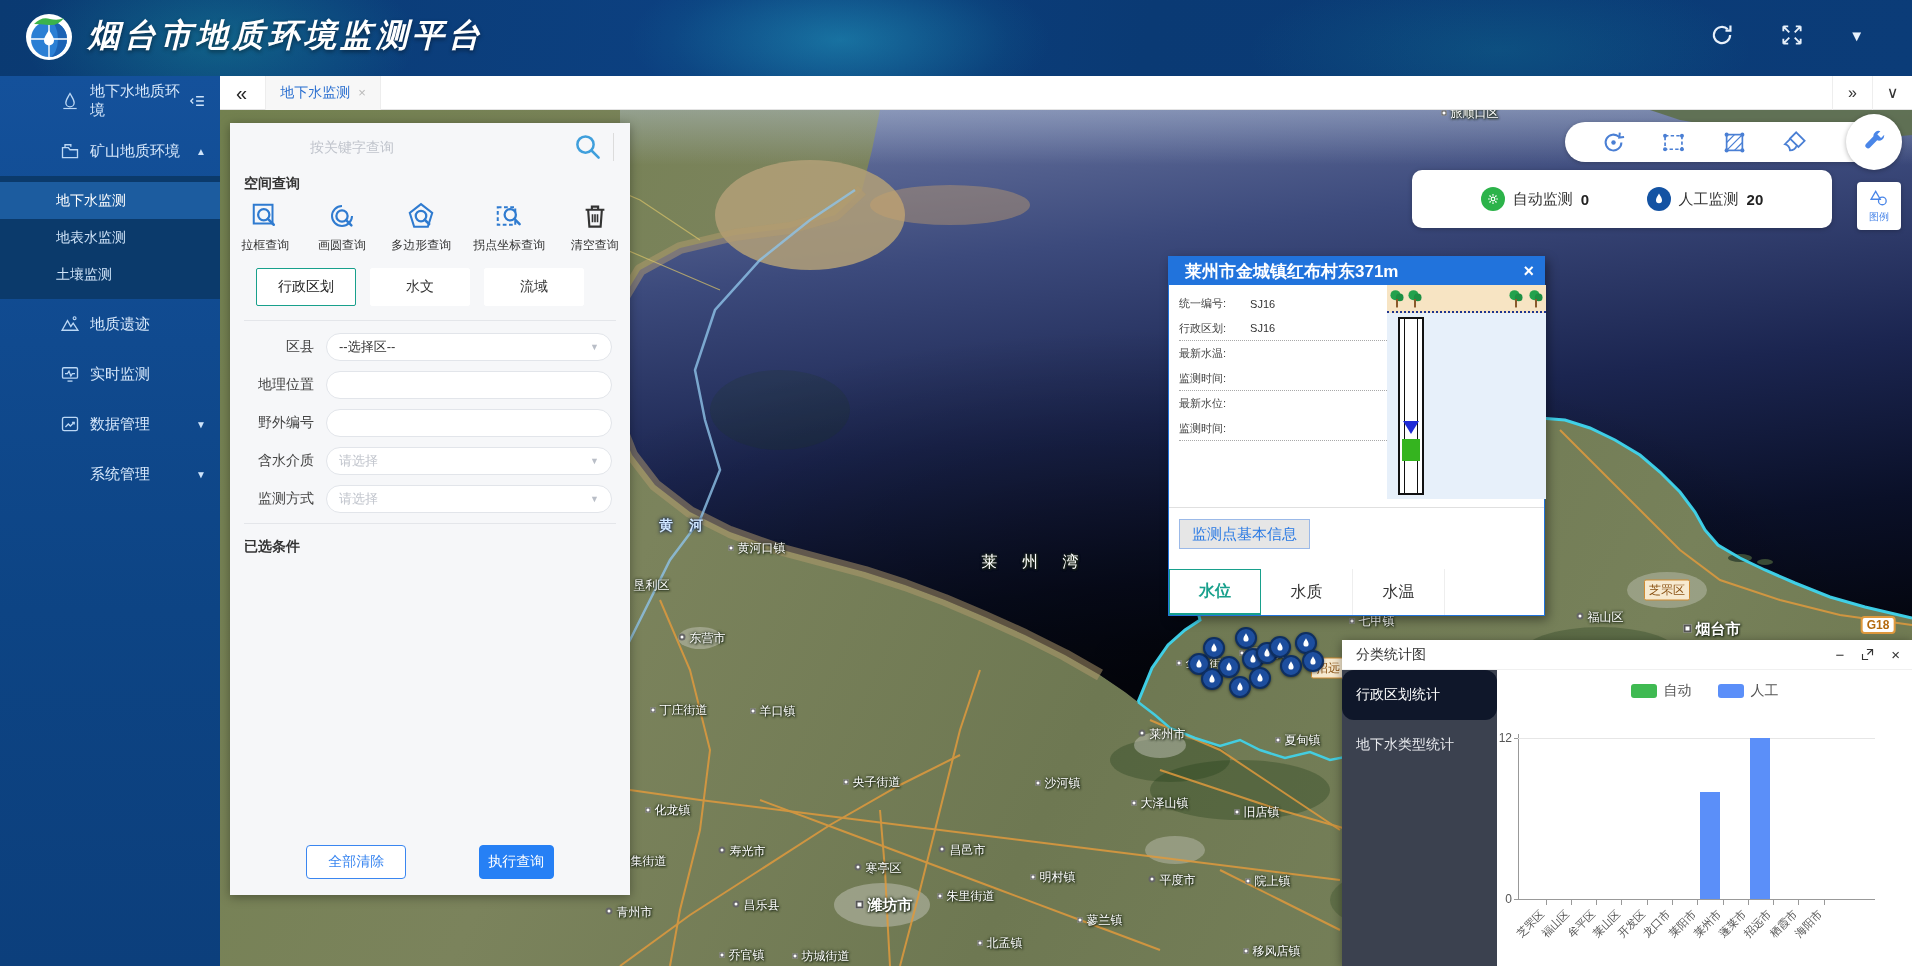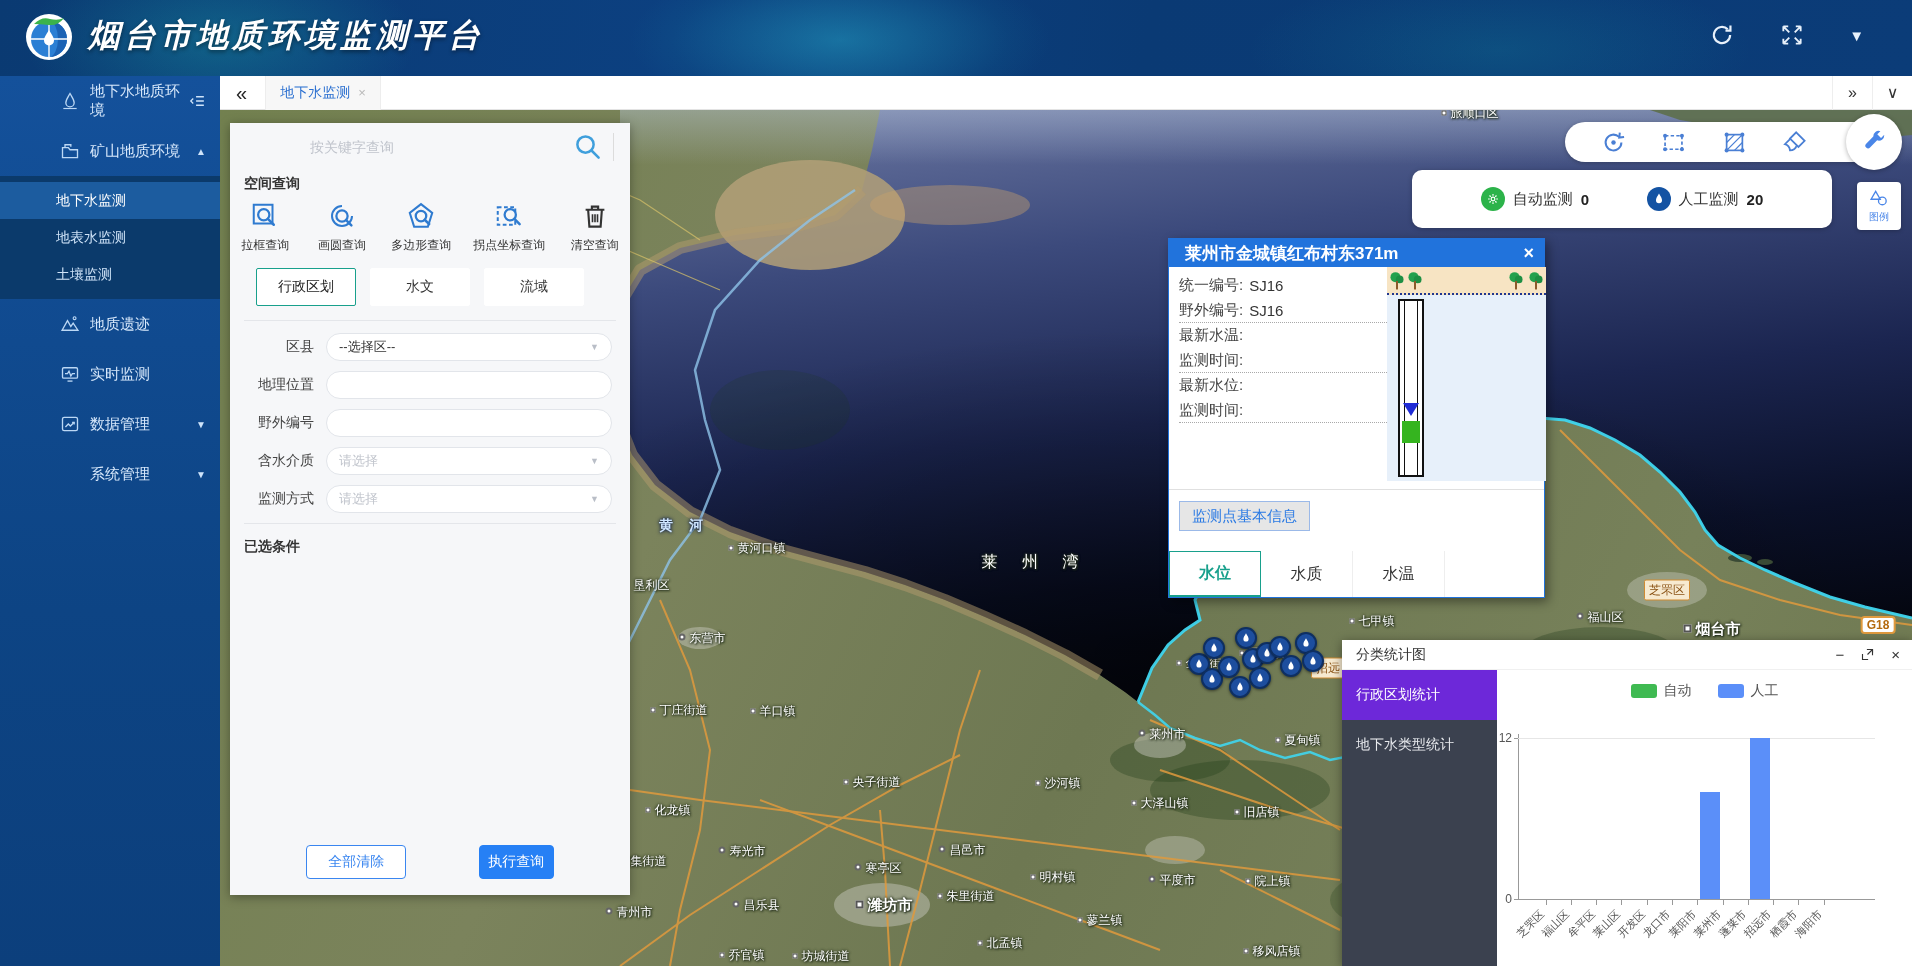--- a/index.html
+++ b/index.html
@@ -124,27 +124,27 @@
   .form-row input.f-ctrl { cursor:text; }
   .qp-selected { font-size:14px; font-weight:bold; color:#333; padding:12px 0 0 14px; }
   .qp-buttons { position:absolute; left:0; bottom:16px; width:100%; display:flex; justify-content:space-around;
     padding:0 40px; }
   .btn-clear { width:100px; height:34px; background:#fff; border:1px solid #3a86f0; color:#3a86f0;
     border-radius:4px; font-size:14px; cursor:pointer; }
   .btn-exec { width:75px; height:34px; background:#2680f5; border:1px solid #2680f5; color:#fff;
     border-radius:4px; font-size:14px; cursor:pointer; }
 
   
-  .well-popup { position:absolute; left:948px; top:128px; width:377px; height:360px; background:#ffffff;
+  .well-popup { position:absolute; left:948px; top:146px; width:377px; height:360px; background:#ffffff;
     border:1px solid #2173dc; z-index:14; box-shadow:3px 4px 10px rgba(0,0,0,.4); }
   .wp-title { height:28px; background:#2173dc; color:#fff; font-size:17px; font-weight:bold;
     display:flex; align-items:center; padding:0 10px 0 16px; }
   .wp-title .wp-close { margin-left:auto; font-size:18px; cursor:pointer; font-weight:bold; }
   .wp-fields { position:absolute; left:10px; top:34px; width:208px; }
-  .pf-row { display:flex; align-items:center; height:25px; font-size:15px; color:#444; }
+  .pf-row { display:flex; align-items:center; height:25px; font-size:11px; color:#444;gap:18px; }
   .pf-row.dotted { border-bottom:1px dotted #a9a9a9; }
   .pf-row .pf-value { margin-left:6px; color:#333; }
   .wp-diagram { position:absolute; left:218px; top:28px; width:159px; height:214px; background:#e7f0fa; }
   .wp-trees { position:absolute; left:0; top:0; width:100%; height:28px; background:#f7e4c3;
     border-bottom:2px dotted #20368f; display:flex; align-items:flex-end; }
   .wp-trees svg { width:16px; height:20px; }
   .wp-trees .t1{ position:absolute; left:2px; bottom:2px;} .wp-trees .t2{position:absolute; left:20px; bottom:2px;}
   .wp-trees .t3{ position:absolute; right:22px; bottom:2px;} .wp-trees .t4{position:absolute; right:2px; bottom:2px;}
   .wp-well { position:absolute; left:11px; top:32px; width:26px; height:178px; background:#fff;
     border:2px solid #111; }
@@ -165,21 +165,21 @@
   .chart-panel { position:absolute; left:1122px; top:530px; width:570px; height:326px; background:#ffffff;
     z-index:16; box-shadow:0 2px 10px rgba(0,0,0,.4); }
   .cp-title { height:30px; display:flex; align-items:center; padding:0 12px 0 14px; border-bottom:1px solid #f0f0f0; }
   .cp-title .cp-text { font-size:14px; color:#333; }
   .cp-title .cp-icons { margin-left:auto; display:flex; gap:16px; align-items:center; color:#333; }
   .cp-title .cp-ic { cursor:pointer; font-size:15px; line-height:1; }
   .cp-title svg.cp-ic { width:15px; height:15px; }
   .cp-nav { position:absolute; left:0; top:30px; bottom:0; width:155px; background:#3b414f; }
   .cp-nav-item { height:50px; display:flex; align-items:center; padding-left:14px; font-size:14px;
     color:#e8eaee; cursor:pointer; }
-  .cp-nav-item.active { background:#6d28d9; color:#ffffff; }
+  .cp-nav-item.active { background:#0f172a; color:#ffffff;border-radius:12px; }
   .chart-body { position:absolute; left:155px; top:30px; right:0; bottom:0; background:#fff; }
   .chart-legend { position:absolute; left:0; top:12px; width:100%; display:flex; justify-content:center;
     gap:26px; align-items:center; }
   .cl-item { display:flex; align-items:center; gap:7px; font-size:14px; color:#555; cursor:pointer; }
   .cl-swatch { width:26px; height:14px; border-radius:3px; }
   .axis-line { position:absolute; background:#999; }
   .gridline { position:absolute; height:1px; background:#e6e6e6; }
   .ytick { position:absolute; font-size:12px; color:#555; text-align:right; width:24px; }
   .bar { position:absolute; }
   .xtick { position:absolute; width:1px; height:6px; background:#999; }
@@ -707,21 +707,21 @@
       <div class="wp-title">
         <span>莱州市金城镇红布村东371m</span>
         <span class="wp-close">×</span>
       </div>
       <div class="wp-fields" id="popup-fields">
           <div class="pf-row">
             <span class="pf-label">统一编号:</span>
             <span class="pf-value">SJ16</span>
           </div>
           <div class="pf-row dotted">
-            <span class="pf-label">野外编号:</span>
+            <span class="pf-label">行政区划:</span>
             <span class="pf-value">SJ16</span>
           </div>
           <div class="pf-row">
             <span class="pf-label">最新水温:</span>
             <span class="pf-value"></span>
           </div>
           <div class="pf-row dotted">
             <span class="pf-label">监测时间:</span>
             <span class="pf-value"></span>
           </div>

